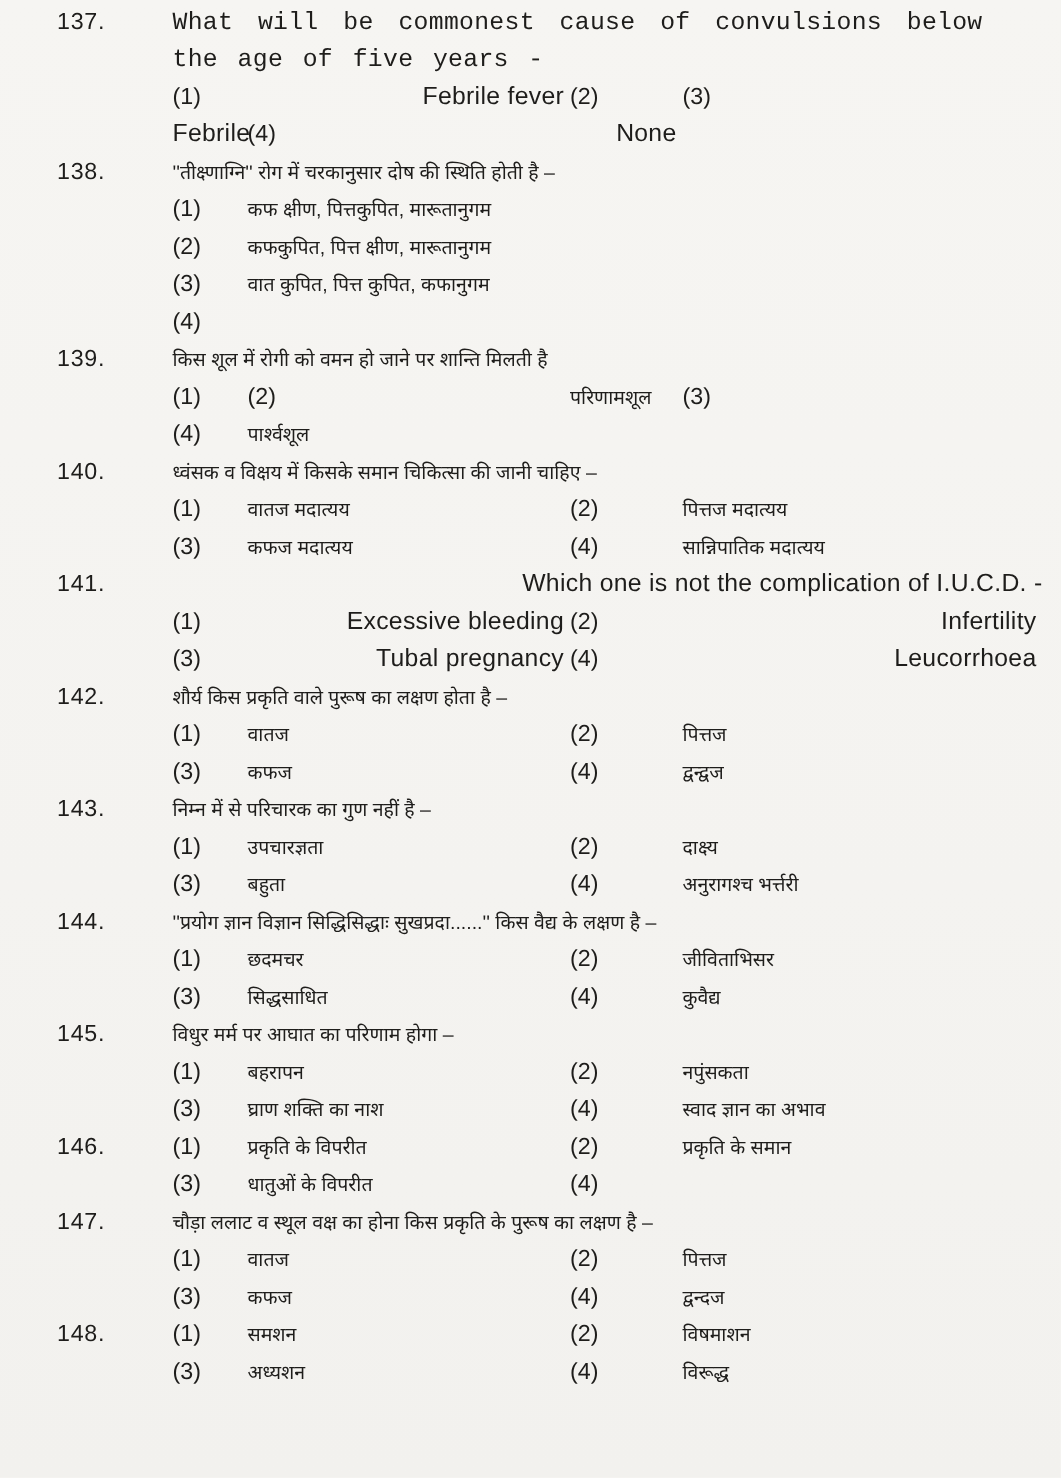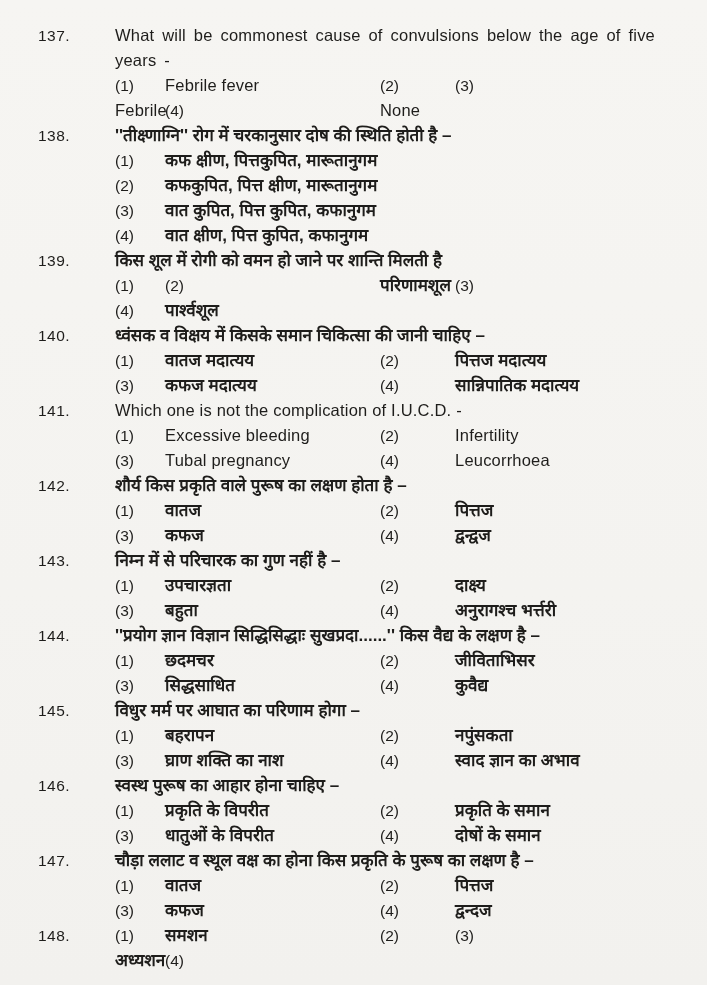--- a/index.html
+++ b/index.html
@@ -13,44 +13,45 @@
     overflow: hidden;
   }
   body {
     background: var(--paper);
     font-family: "Liberation Sans", sans-serif;
     color: var(--ink);
   }
   .page {
     width: 707px;
     height: 985px;
-    padding: 23px 12px 0 38px;
+    padding: 2px 12px 0 38px;
     background: linear-gradient(180deg, #f6f5f2 0%, #f4f3f0 60%, #f2f1ee 100%);
   }
   .question {
     display: grid;
     grid-template-columns: 77px 1fr;
     align-items: start;
   }
   .qnum {
     font-size: 15.5px;
     line-height: 25px;
     letter-spacing: 0.5px;
   }
   .qbody { min-width: 0; }
   .qtext {
     line-height: 25px;
     white-space: normal;
   }
-  .lang-en { font-size: 16.5px; letter-spacing: 0.2px; }
-  .lang-hi { font-size: 17px; font-weight: bold; }
+  .lang-en { font-size: 16.5px; letter-spacing: 0.2px; text-align: right; }
+  .lang-hi { font-size: 13px; }
   .qtext.justify {
     max-width: 540px;
     text-align: justify;
     word-spacing: 3px;
+    font-family: Liberation Mono, monospace;
   }
   .opts {
     display: grid;
   }
   .opts.two {
     grid-template-columns: 50px 215px 75px 1fr;
   }
   .opts.one {
     grid-template-columns: 50px 1fr;
   }
@@ -86,21 +87,20 @@
         <div class="qbody">
           <div class="qtext lang-hi">''तीक्ष्णाग्नि'' रोग में चरकानुसार दोष की स्थिति होती है –</div>
           <div class="opts one">
             <span class="mk">(1)</span>
             <span class="ot lang-hi">कफ क्षीण, पित्तकुपित, मारूतानुगम</span>
             <span class="mk">(2)</span>
             <span class="ot lang-hi">कफकुपित, पित्त क्षीण, मारूतानुगम</span>
             <span class="mk">(3)</span>
             <span class="ot lang-hi">वात कुपित, पित्त कुपित, कफानुगम</span>
             <span class="mk">(4)</span>
-            <span class="ot lang-hi">वात क्षीण, पित्त कुपित, कफानुगम</span>
           </div>
         </div>
       </div>
       <div class="question">
         <div class="qnum">139.</div>
         <div class="qbody">
           <div class="qtext lang-hi">किस शूल में रोगी को वमन हो जाने पर शान्ति मिलती है</div>
           <div class="opts two">
             <span class="mk">(1)</span>
             <span class="mk">(2)</span>
@@ -203,30 +203,28 @@
             <span class="mk">(3)</span>
             <span class="ot lang-hi">घ्राण शक्ति का नाश</span>
             <span class="mk">(4)</span>
             <span class="ot lang-hi">स्वाद ज्ञान का अभाव</span>
           </div>
         </div>
       </div>
       <div class="question">
         <div class="qnum">146.</div>
         <div class="qbody">
-          <div class="qtext lang-hi">स्वस्थ पुरूष का आहार होना चाहिए –</div>
           <div class="opts two">
             <span class="mk">(1)</span>
             <span class="ot lang-hi">प्रकृति के विपरीत</span>
             <span class="mk">(2)</span>
             <span class="ot lang-hi">प्रकृति के समान</span>
             <span class="mk">(3)</span>
             <span class="ot lang-hi">धातुओं के विपरीत</span>
             <span class="mk">(4)</span>
-            <span class="ot lang-hi">दोषों के समान</span>
           </div>
         </div>
       </div>
       <div class="question">
         <div class="qnum">147.</div>
         <div class="qbody">
           <div class="qtext lang-hi">चौड़ा ललाट व स्थूल वक्ष का होना किस प्रकृति के पुरूष का लक्षण है –</div>
           <div class="opts two">
             <span class="mk">(1)</span>
             <span class="ot lang-hi">वातज</span>
@@ -239,20 +237,22 @@
           </div>
         </div>
       </div>
       <div class="question">
         <div class="qnum">148.</div>
         <div class="qbody">
           <div class="opts two">
             <span class="mk">(1)</span>
             <span class="ot lang-hi">समशन</span>
             <span class="mk">(2)</span>
+            <span class="ot lang-hi">विषमाशन</span>
             <span class="mk">(3)</span>
             <span class="ot lang-hi">अध्यशन</span>
             <span class="mk">(4)</span>
+            <span class="ot lang-hi">विरूद्ध</span>
           </div>
         </div>
       </div>
     </div>
 </div>
 
 </body></html>

